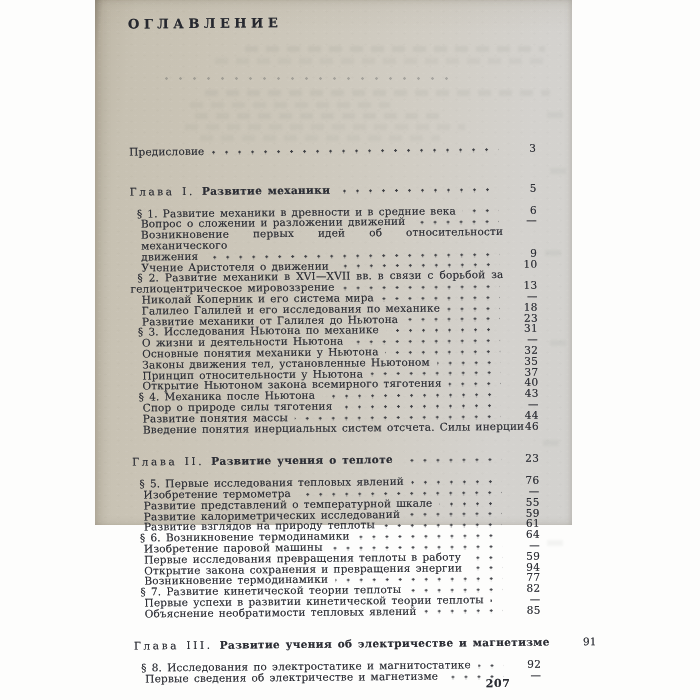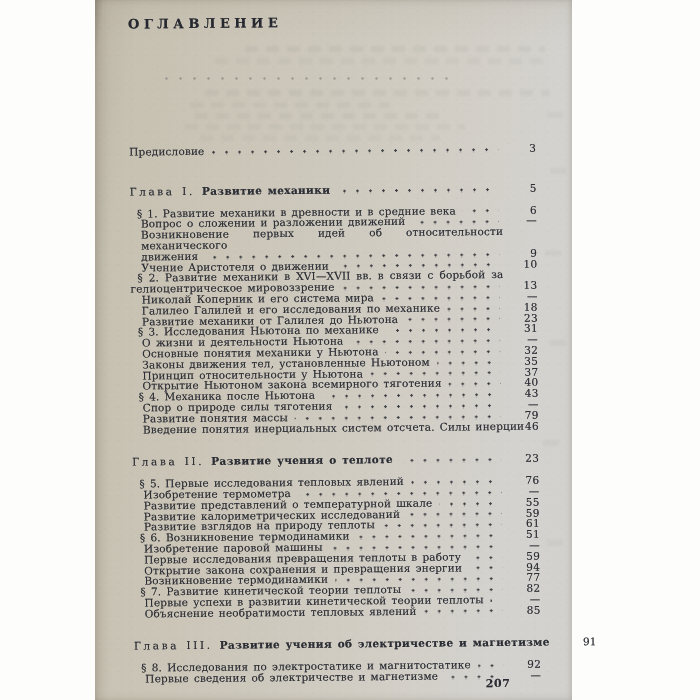--- a/index.html
+++ b/index.html
@@ -3,21 +3,21 @@
 <meta charset="utf-8">
 <style>
   html,body{margin:0;padding:0;}
   body{
     width:700px;height:700px;overflow:hidden;background:#ffffff;
     font-family:"DejaVu Serif","Liberation Serif",serif;
   }
   .photo{position:relative;width:700px;height:700px;background:#fdfdfc;}
   
   .page{
-    position:absolute;left:95px;top:0;width:477px;height:700px;
+    position:absolute;left:95px;top:0;width:477px;height:525px;
     background:
       linear-gradient(180deg, rgba(150,140,120,0.10) 0%, rgba(150,140,120,0) 6%),
       linear-gradient(97deg,
         #a49d8e 0%, #bfb8a8 1.6%, #c7c1b2 8%, #cac4b6 22%,
         #cdc8bc 42%, #d1cdc4 62%, #d4d2ce 84%, #d2d1ce 100%);
     box-shadow: inset 7px 0 14px -6px rgba(90,80,60,.38),
                 inset -3px 0 6px -2px rgba(110,105,95,.28);
   }
   
   .grain{
@@ -209,21 +209,21 @@
               <span class="num">43</span>
             </div>
             <div class="row item">
               <span class="txt">Спор о природе силы тяготения</span>
               <span class="leader"></span>
               <span class="num">—</span>
             </div>
             <div class="row item">
               <span class="txt">Развитие понятия массы</span>
               <span class="leader"></span>
-              <span class="num">79</span>
+              <span class="num">44</span>
             </div>
             <div class="row item">
               <span class="txt">Введение понятия инерциальных систем отсчета. Силы инерции</span>
               <span class="leader nodots"></span>
               <span class="num">46</span>
             </div>
             <div class="row chapter">
               <span class="kicker">Глава II.</span>
               <span class="ctitle">Развитие учения о теплоте</span>
               <span class="leader"></span>
@@ -250,21 +250,21 @@
               <span class="num">59</span>
             </div>
             <div class="row item">
               <span class="txt">Развитие взглядов на природу теплоты</span>
               <span class="leader"></span>
               <span class="num">61</span>
             </div>
             <div class="row section">
               <span class="txt">§ 6. Возникновение термодинамики</span>
               <span class="leader"></span>
-              <span class="num">51</span>
+              <span class="num">64</span>
             </div>
             <div class="row item">
               <span class="txt">Изобретение паровой машины</span>
               <span class="leader"></span>
               <span class="num">—</span>
             </div>
             <div class="row item">
               <span class="txt">Первые исследования превращения теплоты в работу</span>
               <span class="leader"></span>
               <span class="num">59</span>

